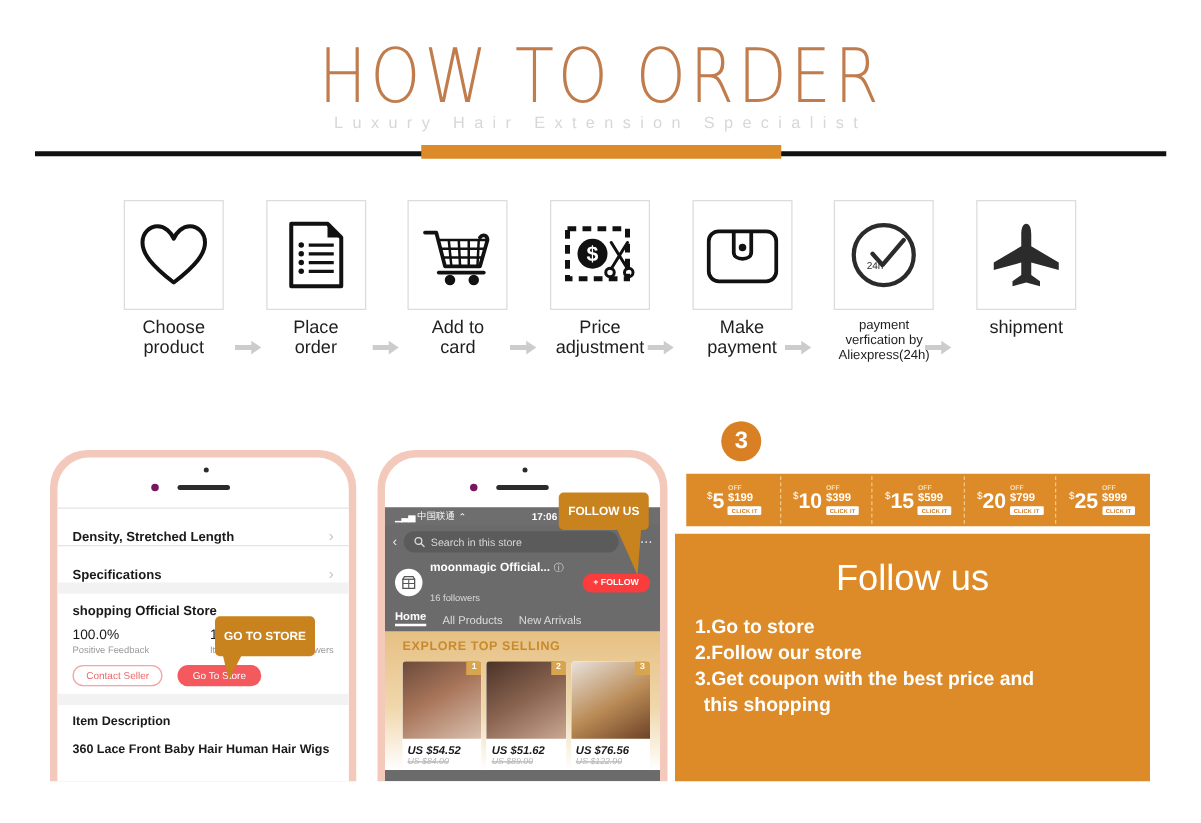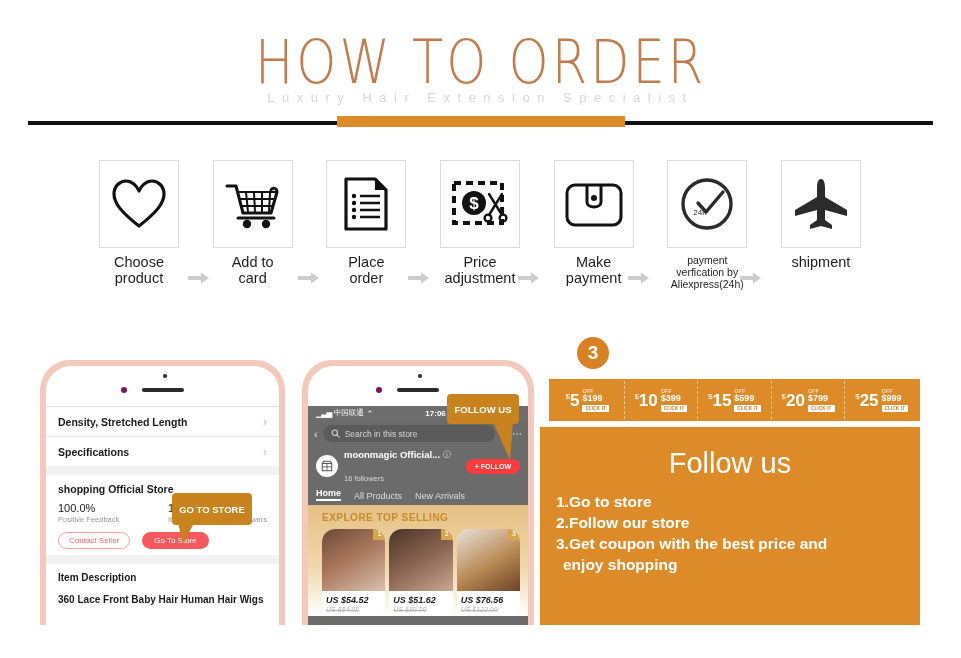--- a/index.html
+++ b/index.html
@@ -96,21 +96,21 @@
   }
   .notch-sensor {
     position: absolute; left: 50%; top: 8px; margin-left: 0px;
     width: 4px; height: 4px; border-radius: 50%; background: #2b2b2b;
   }
 
   
   .screenL { position: absolute; left: 0; right: 0; top: 40px; bottom: 0; background: #fff; }
   .sep-line { height: 1px; background: #e3e3e3; }
   .rowL {
-    height: 29px; display: flex; align-items: center; justify-content: space-between;
+    height: 29px; display: flex; align-items: flex-end; justify-content: space-between;
     padding: 0 12px 0 12px;
     font-family: "Liberation Sans", sans-serif;
     font-size: 10.5px; font-weight: bold; color: #1a1a1a;
   }
   .chev { color: #c4c4c4; font-size: 12px; font-weight: normal; }
   .gapL { height: 9px; background: #f2f2f2; }
   .storeL { padding: 8px 12px 6px 12px; }
   .store-name { font-size: 10.5px; font-weight: bold; color: #1a1a1a; }
   .store-stats { display: flex; justify-content: space-between; margin-top: 7px; }
   .stat { text-align: left; }
@@ -171,21 +171,21 @@
   }
   .tabsR { display: flex; gap: 13px; padding: 0 8px 4px 8px; align-items: flex-end; }
   .tabR { color: #dcdcdc; font-size: 9px; }
   .tabR.active { color: #ffffff; font-weight: bold; border-bottom: 2px solid #ffffff; padding-bottom: 1px; }
   .bannerR {
     background: linear-gradient(to bottom, #e6c084 0%, #f0d7ab 55%, #ffffff 100%);
     padding: 7px 8px 0 14px; min-height: 100px;
   }
   .banner-title { color: #c88a2a; font-size: 10px; font-weight: bold; letter-spacing: .5px; }
   .prodGrid { display: flex; gap: 4px; margin-top: 6px; }
-  .prodCard { flex: 1; background: #fff; border-radius: 13px; overflow: hidden; position: relative; }
+  .prodCard { flex: 1; background: #fff; border-radius: 3px; overflow: hidden; position: relative; }
   .prodImg { height: 62px; position: relative; }
   .rankBadge {
     position: absolute; right: 0; top: 0;
     background: #d9a44e; color: #fff; font-size: 7px; font-weight: bold;
     padding: 1px 4px 3px 4px;
   }
   .prodPrice { font-size: 9px; font-weight: bold; font-style: italic; color: #1a1a1a; padding: 4px 4px 0 4px; }
   .prodOld { font-size: 7px; color: #b6b6b6; text-decoration: line-through; padding: 1px 4px 3px 4px; font-style: italic; }
 
   
@@ -253,55 +253,55 @@
 
     <div class="step">
       <div class="step-box">
         <svg width="56" height="50" viewBox="0 0 56 50">
           <path d="M28 47 C10 33 3 24 3 15 C3 7 9 2 15 2 C21 2 26 7 28 12 C30 7 35 2 41 2 C47 2 53 7 53 15 C53 24 46 33 28 47 Z" fill="none" stroke="#111" stroke-width="3.2" stroke-linejoin="round"></path>
         </svg>
       </div>
       <div class="step-label">
         <span>Choose</span><br>
         <span>product</span>
-      </div>
-    </div>
-
-    <div class="step">
-      <div class="step-box">
-        <svg width="58" height="50" viewBox="0 0 58 50">
-          <path d="M3 7 L12 7 L19 34 L47 34 L53 13 C53 9 49 8 47 11" fill="none" stroke="#111" stroke-width="3" stroke-linecap="round" stroke-linejoin="round"></path>
-          <path d="M13 13 L52 13 M15 20 L51 20 M17 27 L49 27" fill="none" stroke="#111" stroke-width="2"></path>
-          <path d="M22 13 L24 33 M30 13 L31 33 M38 13 L38 33 M46 13 L45 33" fill="none" stroke="#111" stroke-width="2"></path>
-          <path d="M14 39 L50 39" stroke="#111" stroke-width="3" stroke-linecap="round"></path>
-          <circle cx="23" cy="45" r="4.2" fill="#111"></circle>
-          <circle cx="42" cy="45" r="4.2" fill="#111"></circle>
-        </svg>
-      </div>
-      <div class="step-label">
-        <span>Add to</span><br>
-        <span>card</span>
       </div>
     </div>
 
     <div class="step">
       <div class="step-box">
         <svg width="48" height="56" viewBox="0 0 48 56">
           <path d="M4 3 L33 3 L44 14 L44 53 L4 53 Z" fill="#fff" stroke="#111" stroke-width="3.2" stroke-linejoin="round"></path>
           <path d="M33 3 L33 14 L44 14" fill="#111"></path>
           <circle cx="12" cy="20" r="2.2" fill="#111"></circle>
           <circle cx="12" cy="27" r="2.2" fill="#111"></circle>
           <circle cx="12" cy="34" r="2.2" fill="#111"></circle>
           <circle cx="12" cy="41" r="2.2" fill="#111"></circle>
           <path d="M18 20 L38 20 M18 27 L38 27 M18 34 L38 34 M18 41 L38 41" stroke="#111" stroke-width="2.6"></path>
         </svg>
       </div>
       <div class="step-label">
         <span>Place</span><br>
         <span>order</span>
+      </div>
+    </div>
+
+    <div class="step">
+      <div class="step-box">
+        <svg width="58" height="50" viewBox="0 0 58 50">
+          <path d="M3 7 L12 7 L19 34 L47 34 L53 13 C53 9 49 8 47 11" fill="none" stroke="#111" stroke-width="3" stroke-linecap="round" stroke-linejoin="round"></path>
+          <path d="M13 13 L52 13 M15 20 L51 20 M17 27 L49 27" fill="none" stroke="#111" stroke-width="2"></path>
+          <path d="M22 13 L24 33 M30 13 L31 33 M38 13 L38 33 M46 13 L45 33" fill="none" stroke="#111" stroke-width="2"></path>
+          <path d="M14 39 L50 39" stroke="#111" stroke-width="3" stroke-linecap="round"></path>
+          <circle cx="23" cy="45" r="4.2" fill="#111"></circle>
+          <circle cx="42" cy="45" r="4.2" fill="#111"></circle>
+        </svg>
+      </div>
+      <div class="step-label">
+        <span>Add to</span><br>
+        <span>card</span>
       </div>
     </div>
 
     <div class="step">
       <div class="step-box">
         <svg width="60" height="54" viewBox="0 0 60 54">
           <rect x="4" y="6" width="48" height="40" fill="none" stroke="#111" stroke-width="4" stroke-dasharray="7 5"></rect>
           <circle cx="24" cy="26" r="12" fill="#111"></circle>
           <text x="24" y="32" font-size="17" font-weight="bold" fill="#fff" text-anchor="middle" font-family="Liberation Sans, sans-serif">$</text>
           <path d="M39 17 L52 38 M52 17 L39 38" stroke="#111" stroke-width="2.4" stroke-linecap="round"></path>
@@ -588,17 +588,17 @@
       </div>
     </div>
   </div>
 
   <div class="followPanel">
     <div class="fp-title">Follow us</div>
     <div class="fp-list">
       <div class="fp-item">1.Go to store</div>
       <div class="fp-item">2.Follow our store</div>
       <div class="fp-item">3.Get coupon with the best price and</div>
-      <div class="fp-item cont">enjoy shopping</div>
+      <div class="fp-item cont">this shopping</div>
     </div>
   </div>
 
 </div>
 
 </body></html>

